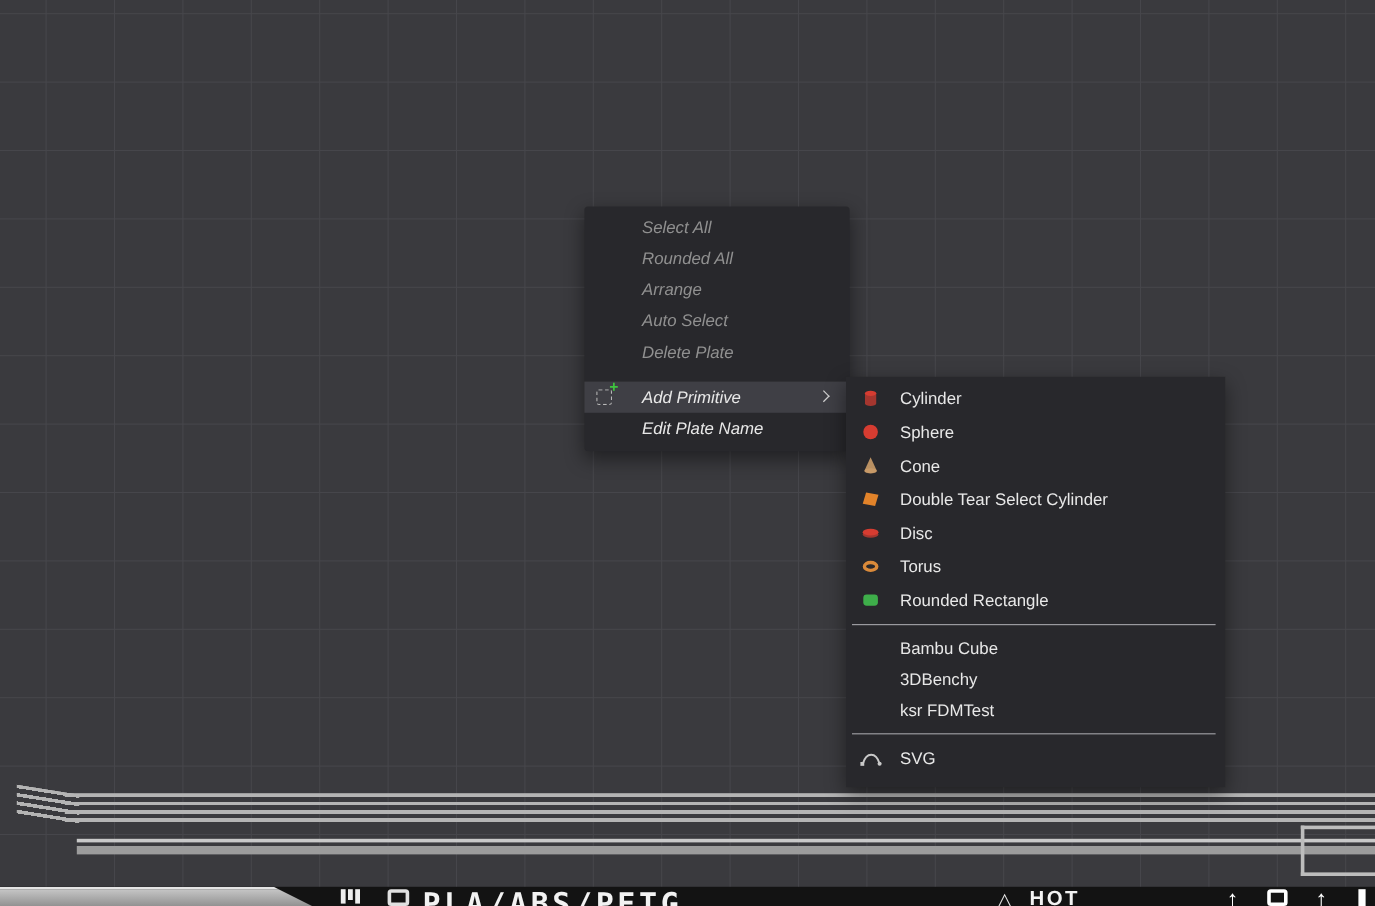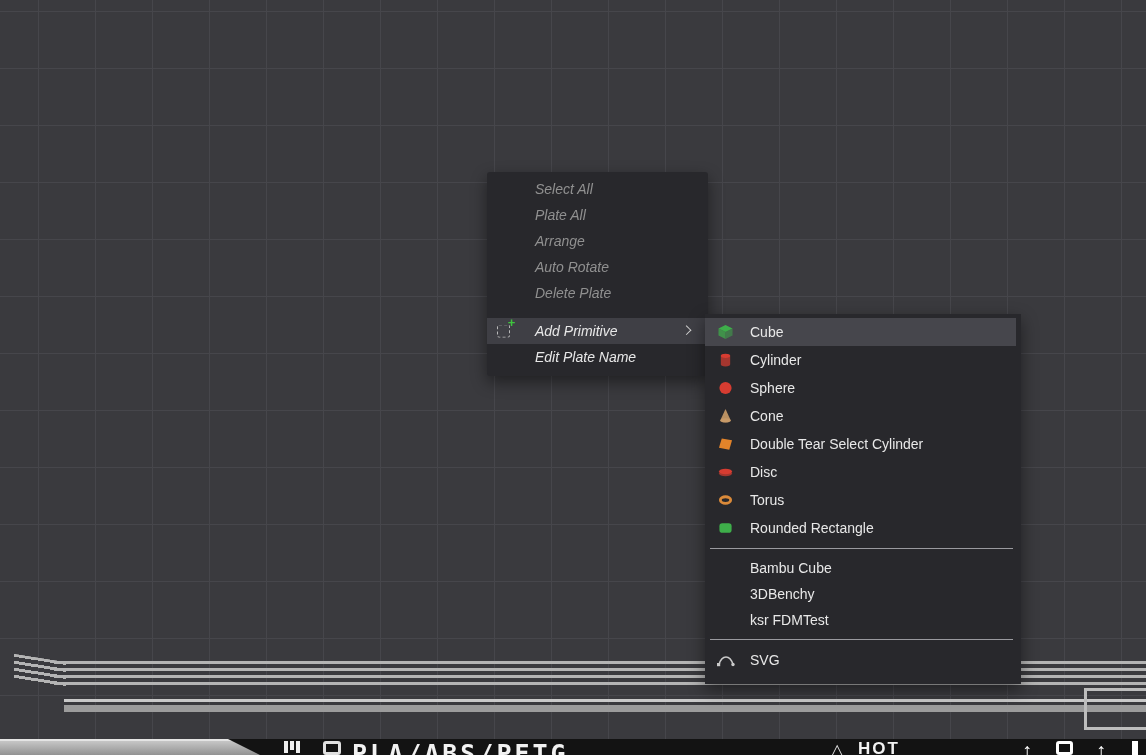--- a/index.html
+++ b/index.html
@@ -106,56 +106,46 @@
     <div class="bar-box"></div>
     <div class="bar-arrow a2">↑</div>
     <div class="bar-endcap"></div>
   </div>
 
   <div class="context-menu">
     <div class="menu-item disabled">
       <span>Select All</span>
     </div>
     <div class="menu-item disabled">
-      <span>Plate All</span>
+      <span>Rounded All</span>
     </div>
     <div class="menu-item disabled">
       <span>Arrange</span>
     </div>
     <div class="menu-item disabled">
-      <span>Auto Rotate</span>
+      <span>Auto Select</span>
     </div>
     <div class="menu-item disabled">
       <span>Delete Plate</span>
     </div>
     <div class="menu-gap"></div>
     <div class="menu-item highlighted">
       <span class="ap-icon">
         <span class="ap-plus">+</span>
       </span>
       <span>Add Primitive</span>
       <span class="chev"></span>
     </div>
     <div class="menu-item">
       <span>Edit Plate Name</span>
     </div>
   </div>
 
   <div class="submenu">
 
-    <div class="sub-item highlighted">
-      <span class="prim-icon" style="color: rgb(62, 174, 74);">
-        <svg viewBox="0 0 16 16">
-            <polygon points="8,0.5 15.5,4.2 8,7.9 0.5,4.2" fill="currentColor"></polygon>
-            <polygon points="0.5,4.2 8,7.9 8,15.5 0.5,11.8" fill="currentColor" opacity="0.72"></polygon>
-            <polygon points="15.5,4.2 8,7.9 8,15.5 15.5,11.8" fill="currentColor" opacity="0.5"></polygon>
-          </svg>
-      </span>
-      <span>Cube</span>
-    </div>
 
     <div class="sub-item">
       <span class="prim-icon" style="color: rgb(214, 60, 49);">
         <svg viewBox="0 0 16 16">
             <path d="M3 3.5 L3 12.5 A5 2.3 0 0 0 13 12.5 L13 3.5 Z" fill="currentColor" opacity="0.72"></path>
             <ellipse cx="8" cy="3.5" rx="5" ry="2.3" fill="currentColor"></ellipse>
           </svg>
       </span>
       <span>Cylinder</span>
     </div>

